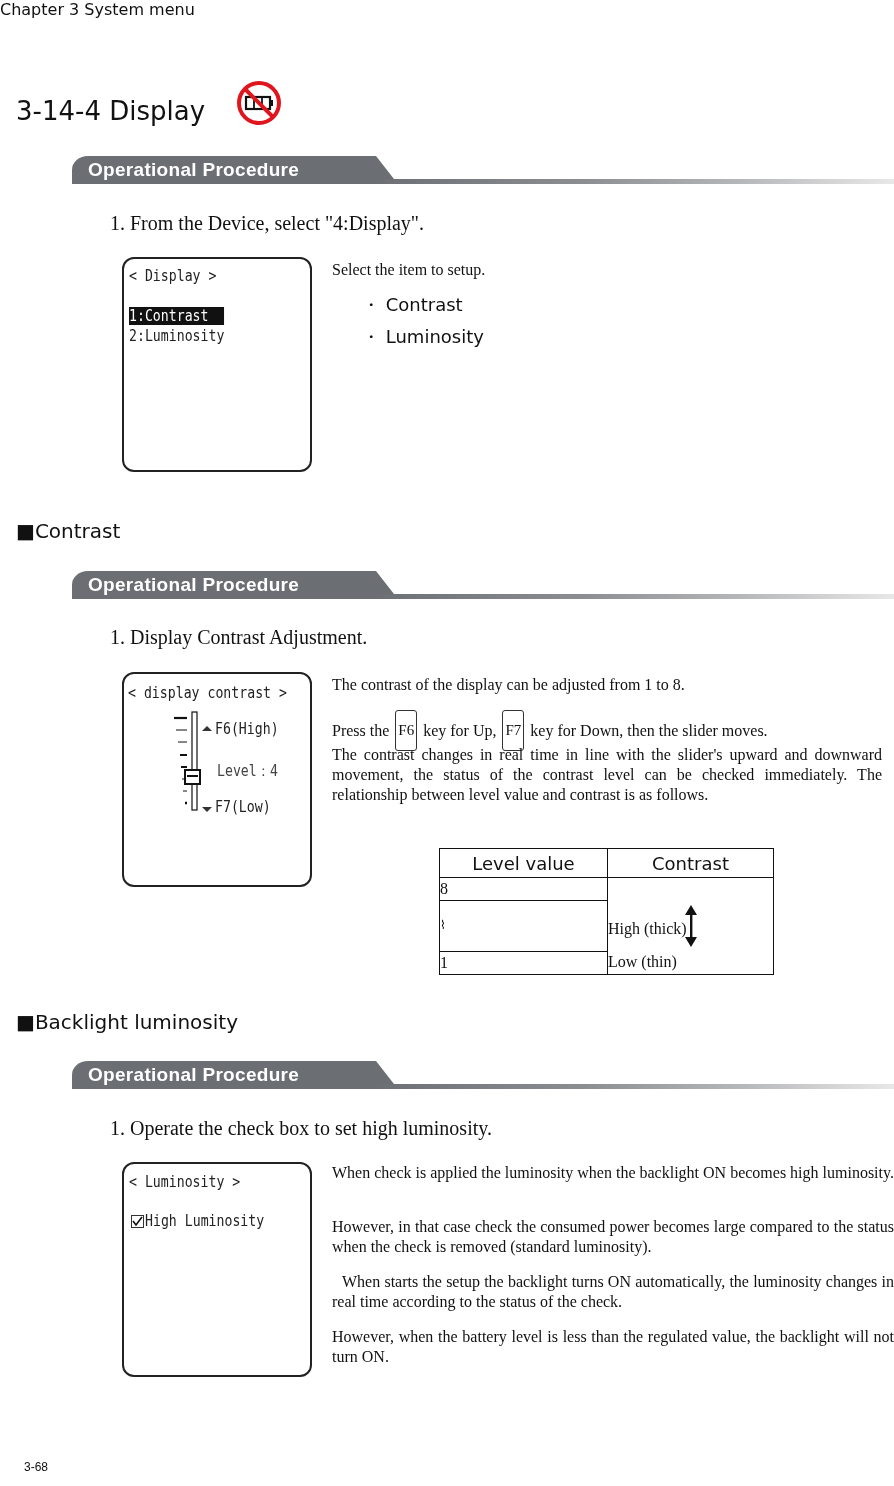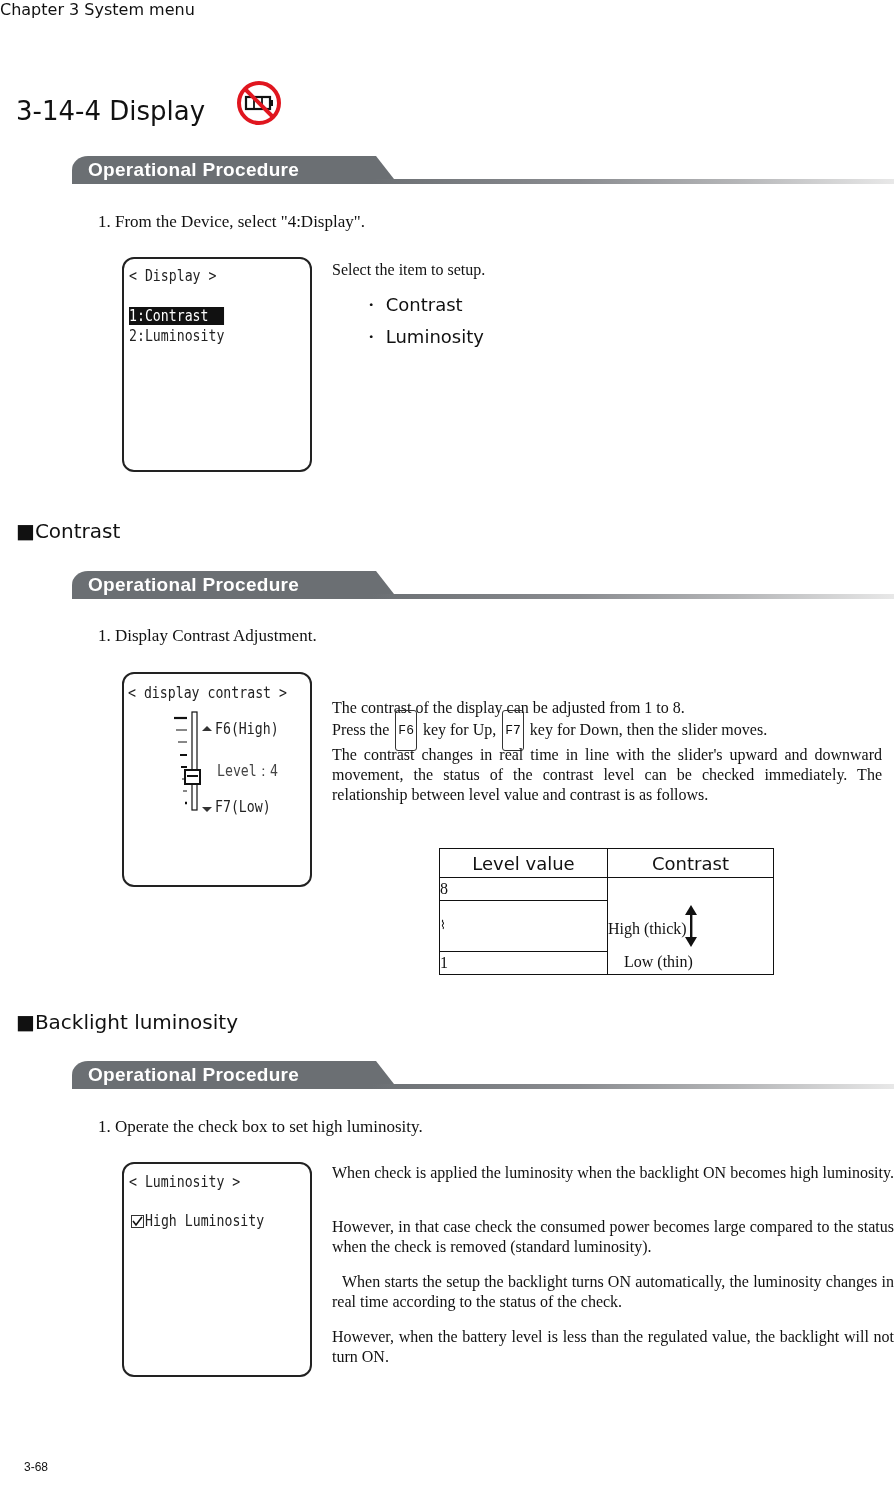--- a/index.html
+++ b/index.html
@@ -19,37 +19,37 @@
   }
   .op-banner .tab-slope {
     position: absolute; left: 292px; top: 0; width: 30px; height: 28px;
     background: #6b6f73; clip-path: polygon(0 0, 40% 0, 100% 82%, 100% 100%, 0 100%);
   }
   .op-banner .line {
     position: absolute; left: 300px; top: 23px; height: 5px; width: 522px;
     background: linear-gradient(to right, #6b6f73 0%, #8b8d91 40%, #b5b6b8 70%, #e8e8e8 100%);
   }
 
-  .step { left: 98px; font-size: 17px; font-family: "Liberation Serif", serif; }
+  .step { left: 110px; font-size: 20px; font-family: "Liberation Serif", serif; }
 
   .device-screen {
     left: 122px; width: 190px; border: 2px solid #222; border-radius: 12px;
     box-sizing: border-box; background: #fff;
   }
   .screen-text { font-family: "DejaVu Sans Mono", monospace; font-size: 15px; position: absolute; white-space: pre; transform: scaleX(0.88); transform-origin: left; color: #222; }
   .highlight { background: #111; color: #fff; }
 
   .body-text { font-family: "Liberation Serif", serif; font-size: 16px; line-height: 20px; text-align: justify; }
   .bullet { font-family: "DejaVu Sans", sans-serif; font-size: 18px; }
 
   .subhead { left: 16px; font-family: "DejaVu Sans", sans-serif; font-size: 20px; }
 
   .key-cap {
-    display: inline-block; border: 1px solid #333; border-radius: 3px; font-family: Liberation Mono, monospace;
-    font-size: 13px; line-height: 15px; padding: 12px 2px; margin: 0 6px; vertical-align: 1px;
+    display: inline-block; border: 1px solid #333; border-radius: 3px; font-family: Liberation Serif, serif;
+    font-size: 15px; line-height: 15px; padding: 12px 2px; margin: 0 6px; vertical-align: 1px;
   }
 
   table.level-table { border-collapse: collapse; position: absolute; left: 439px; top: 848px; width: 335px; }
   .level-table th, .level-table td { border: 1.5px solid #111; padding: 0; }
   .level-table th { font-family: "DejaVu Sans", sans-serif; font-weight: normal; font-size: 18px; height: 28px; }
   .level-table td { font-family: "Liberation Serif", serif; font-size: 16px; height: 22px; }
 
   .page-number { left: 24px; top: 1460px; font-size: 12px; font-family: Liberation Sans, sans-serif; }
 </style>
 </head>
@@ -116,21 +116,21 @@
     <div style="position:absolute; left:1px; right:1px; top:4px; height:2px; background:#111;"></div>
   </div>
 
   <div class="abs" style="left:78px; top:52px; width:0; height:0; border-left:5px solid transparent; border-right:5px solid transparent; border-bottom:5px solid #333;"></div>
   <div class="screen-text" style="left:91px; top:46px;">F6(High)</div>
   <div class="screen-text" style="left:93px; top:88px; color:#444;">Level：4</div>
   <div class="abs" style="left:78px; top:133px; width:0; height:0; border-left:5px solid transparent; border-right:5px solid transparent; border-top:5px solid #333;"></div>
   <div class="screen-text" style="left:91px; top:124px;">F7(Low)</div>
 </div>
 
-<div class="abs body-text" style="left:332px; top:698px; width:550px;">The contrast of the display can be adjusted from 1 to 8.</div>
+<div class="abs body-text" style="left:332px; top:675px; width:550px;">The contrast of the display can be adjusted from 1 to 8.</div>
 <div class="abs body-text" style="left:332px; top:710px; width:560px; white-space:nowrap;">
   <span>Press the</span><span class="key-cap">F6</span><span>key for Up,</span><span class="key-cap">F7</span><span>key for Down, then the slider moves.</span>
 </div>
 <div class="abs body-text" style="left:332px; top:745px; width:550px;">The contrast changes in real time in line with the slider's upward and downward movement, the status of the contrast level can be checked immediately. The relationship between level value and contrast is as follows.</div>
 
 <table class="level-table">
   <thead>
     <tr>
       <th style="width:167px;">Level value</th>
       <th>Contrast</th>
@@ -139,21 +139,21 @@
   <tbody>
     <tr>
       <td>8</td>
       <td rowspan="3" style="vertical-align:top; position:relative; height:96px;">
         <div style="line-height:22px;margin-top:40px;">High (thick)</div>
         <svg style="position:absolute; left:50%; top:27px; margin-left:-7px;" width="14" height="42">
           <polygon points="7,0 13,10 1,10" fill="#111"></polygon>
           <rect x="6" y="9" width="2.4" height="24" fill="#111"></rect>
           <polygon points="7,42 13,32 1,32" fill="#111"></polygon>
         </svg>
-        <div style="position:absolute; bottom:1px; left:16px; right:0; line-height:22px;">Low (thin)</div>
+        <div style="position:absolute; bottom:1px; left:0; right:0; line-height:22px;">Low (thin)</div>
       </td>
     </tr>
     <tr>
       <td style="height:48px; font-size:12px;">⌇</td>
     </tr>
     <tr>
       <td>1</td>
     </tr>
   </tbody>
 </table>

